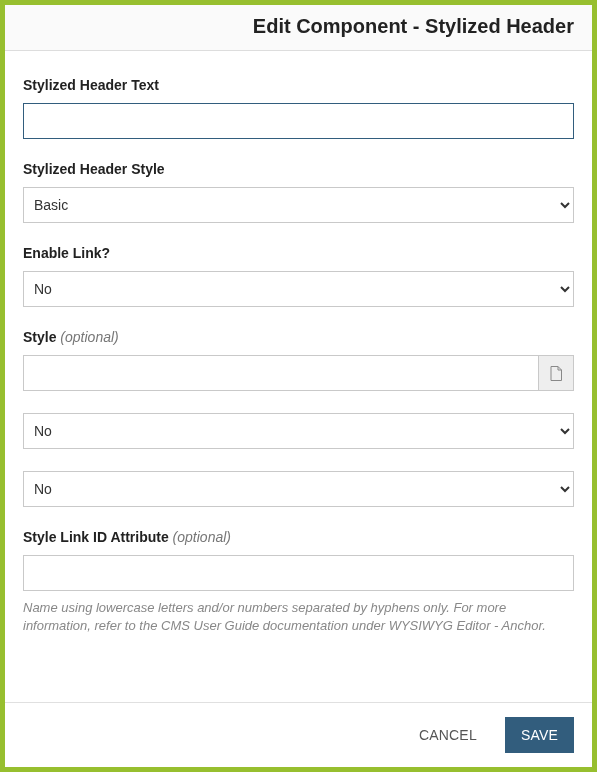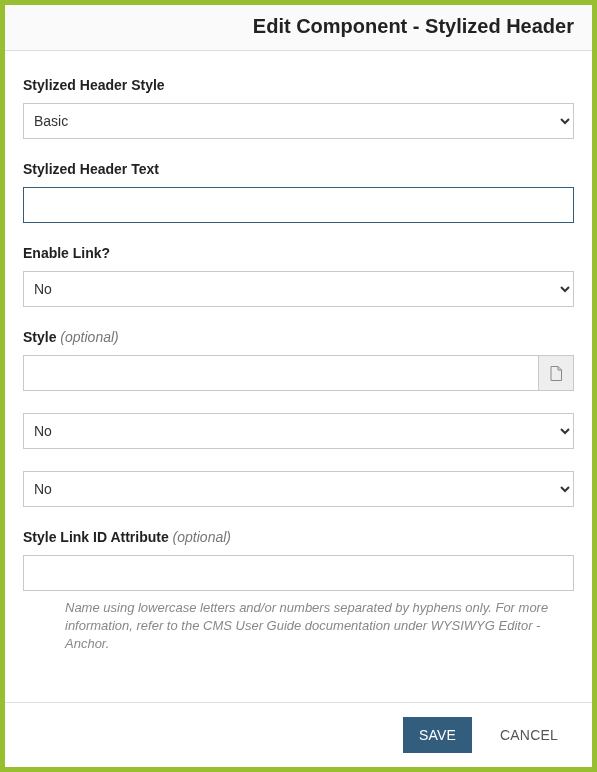--- a/index.html
+++ b/index.html
@@ -97,21 +97,20 @@
   }
   .file-icon svg {
     display: block;
   }
   .help-text {
     font-style: italic;
     font-size: 13px;
     color: #888;
     line-height: 1.4;
     margin-top: 8px;
-    margin-left: 42px;
   }
   .footer {
     border-top: 1px solid #e0e0e0;
     padding: 14px 18px;
     display: flex;
     justify-content: flex-end;
     align-items: center;
     gap: 12px;
     background: #fff;
   }
@@ -140,29 +139,29 @@
 
 <div class="dialog">
 
   <div class="header">
     <h1>Edit Component - Stylized Header</h1>
   </div>
 
   <div class="body">
 
     <div class="form-group">
-      <label class="form-label">Stylized Header Style</label>
-      <select class="select-input">
-        <option>Basic</option>
-      </select>
-    </div>
-
-    <div class="form-group">
       <label class="form-label">Stylized Header Text</label>
       <input type="text" class="text-input focused" value="" style="">
+    </div>
+
+    <div class="form-group">
+      <label class="form-label">Stylized Header Style</label>
+      <select class="select-input">
+        <option>Basic</option>
+      </select>
     </div>
 
     <div class="form-group">
       <label class="form-label">Enable Link?</label>
       <select class="select-input">
         <option>No</option>
       </select>
     </div>
 
     <div class="form-group">
@@ -200,17 +199,17 @@
         <span>Style Link ID Attribute</span>
         <span class="optional">(optional)</span>
       </label>
       <input type="text" class="text-input" value="" style="">
       <div class="help-text">Name using lowercase letters and/or numbers separated by hyphens only. For more information, refer to the CMS User Guide documentation under WYSIWYG Editor - Anchor.</div>
     </div>
 
   </div>
 
   <div class="footer">
+    <button class="btn btn-cancel">CANCEL</button>
     <button class="btn btn-save">SAVE</button>
-    <button class="btn btn-cancel">CANCEL</button>
   </div>
 
 </div>
 
 </body></html>

